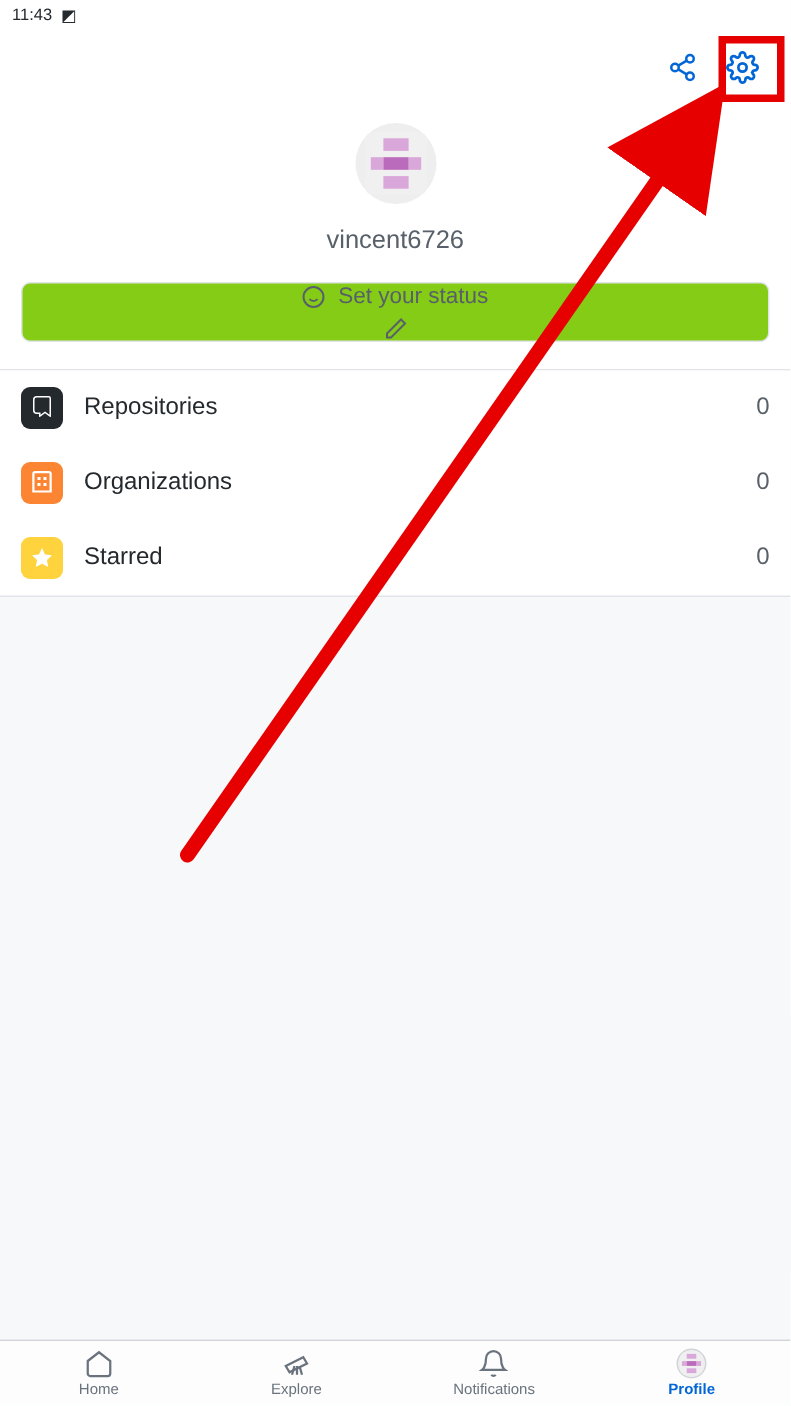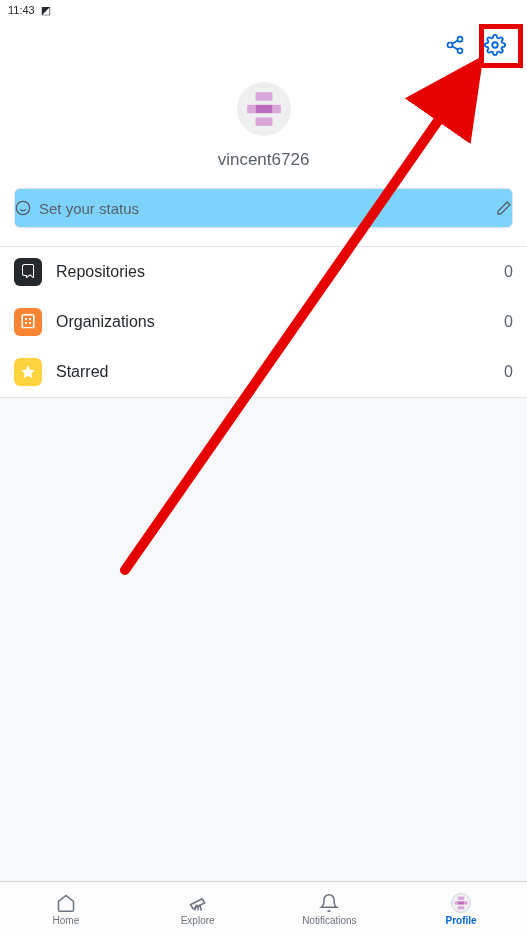--- a/index.html
+++ b/index.html
@@ -5,35 +5,35 @@
   * { box-sizing: border-box; margin: 0; padding: 0; }
   html, body { width: 527px; height: 937px; font-family: -apple-system, Helvetica, Arial, sans-serif; background: #fff; color: #24292e; }
   .statusbar { height: 20px; display:flex; align-items:center; padding:0 8px; font-size:11px; gap:6px; }
   .topbar { height:50px; display:flex; justify-content:flex-end; align-items:center; padding:0 12px; position:relative;}
   .icon-btn { width:40px; height:40px; display:flex; align-items:center; justify-content:center; background:transparent; border:none; }
   .settings-highlight { position:absolute; right:4px; top:4px; width:44px; height:44px; border:5px solid #e60000; z-index:5; pointer-events:none;}
   .profile-header { display:flex; align-items:center; padding:12px 14px 18px 14px; gap:14px;flex-direction:column;}
   .avatar { width:54px; height:54px; border-radius:50%; background:#eee; display:flex; align-items:center; justify-content:center; overflow:hidden;}
   .avatar svg{width:42px;height:42px;}
   .username { font-size:17px; color:#586069; }
-  .status-bar { margin:0 14px 18px 14px; background:#7dd3fc; border:1px solid #e1e4e8; border-radius:6px; height:40px; display:flex; align-items:center; padding:0 0; justify-content:space-between;}
+  .status-bar { margin:0 14px 18px 14px; background:#84cc16; border:1px solid #e1e4e8; border-radius:6px; height:40px; display:flex; align-items:center; padding:0 0; justify-content:space-between;flex-direction:column;}
   .status-left{display:flex;align-items:center;gap:8px;color:#586069;font-size:15px;}
   .divider-full{height:1px;background:#e1e4e8;width:100%;}
   .menu-list{background:#fff;}
   .menu-row{display:flex;align-items:center;height:50px;padding:0 14px;gap:14px;}
   .menu-icon{width:28px;height:28px;border-radius:6px;display:flex;align-items:center;justify-content:center;flex-shrink:0;}
   .mi-repo{background:#24292e;}
   .mi-org{background:#fb8532;}
   .mi-star{background:#ffd33d;}
   .menu-label{flex:1;font-size:16px;color:#24292e;}
   .menu-count{font-size:16px;color:#586069;}
   .body-fill{background:#f6f8fa;flex:1;}
   .wrap{display:flex;flex-direction:column;height:937px;position:relative;border-radius:20px;}
   .content{flex:1;display:flex;flex-direction:column;}
-  .tabbar{height:56px;border-top:1px solid #d1d5da;display:flex;background:#fdfdfd;}
+  .tabbar{height:44px;border-top:1px solid #d1d5da;display:flex;background:#fdfdfd;}
   .tab{flex:1;display:flex;flex-direction:column;align-items:center;justify-content:center;gap:2px;font-size:10px;color:#6a737d;}
   .tab.active{color:#0366d6;font-weight:bold;}
   .tab svg{width:20px;height:20px;}
   .avatar-sm{width:20px;height:20px;border-radius:50%;background:#eee;display:flex;align-items:center;justify-content:center;overflow:hidden;border:1px solid #d1d5da;}
   .avatar-sm svg{width:16px;height:16px;}
   .arrow-overlay{position:absolute;left:0;top:0;width:527px;height:937px;pointer-events:none;z-index:4;}
 </style>
 </head>
 <body>
 <div class="wrap">

